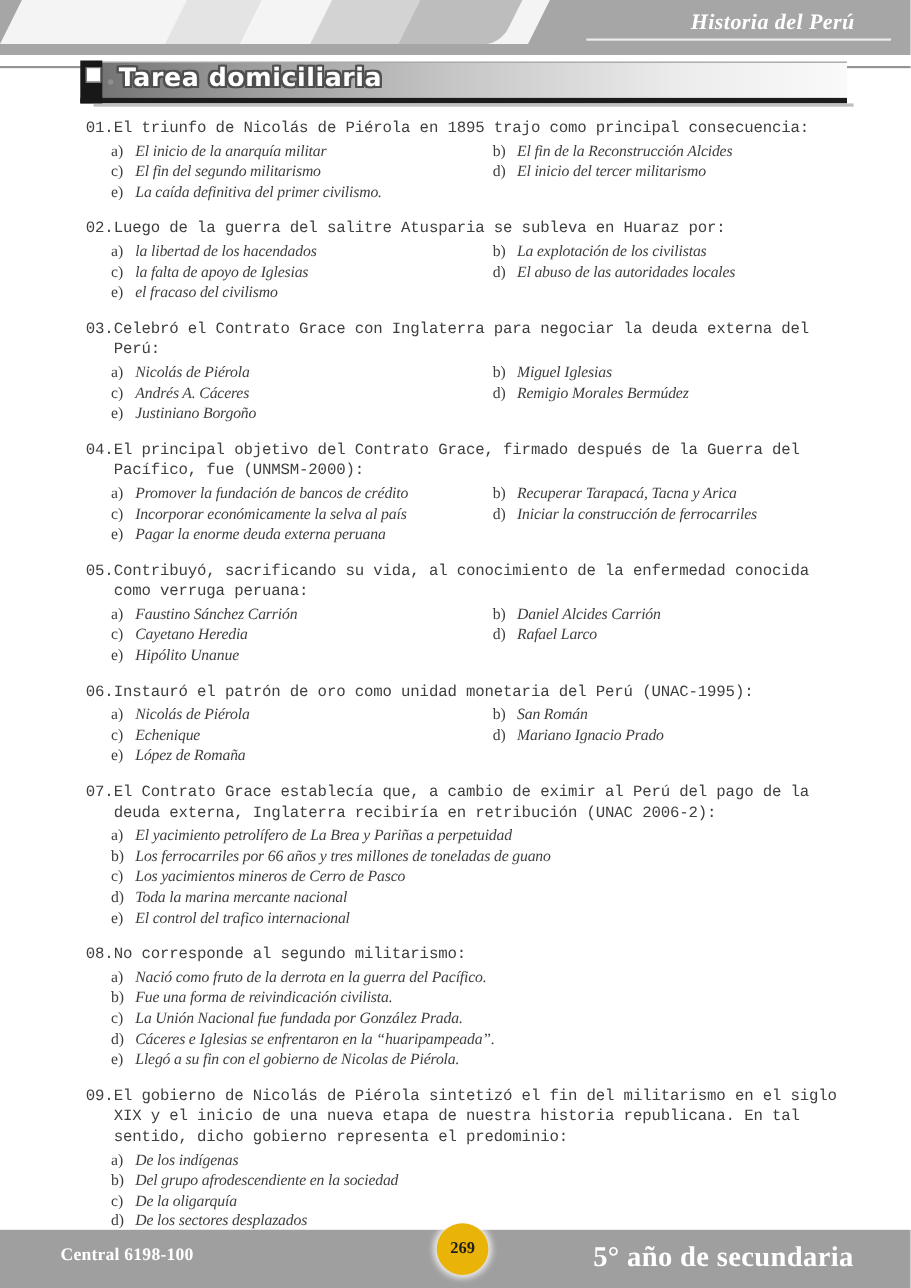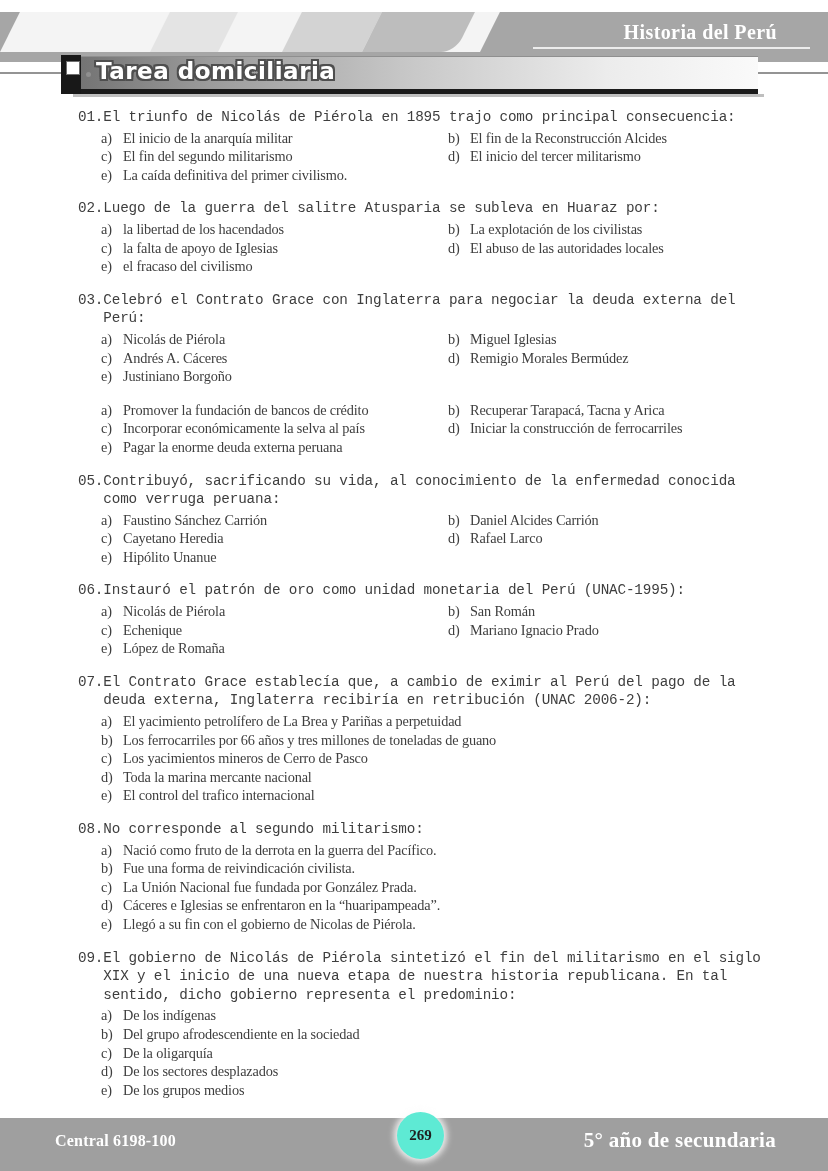--- a/index.html
+++ b/index.html
@@ -2,36 +2,36 @@
 <html><head>
 <meta charset="utf-8">
 <style>
   html,body { margin:0; padding:0; background:#ffffff; }
   .page {
     position:relative; width:828px; height:1171px; background:#ffffff;
     font-family:"Liberation Serif", serif; color:#3e3e3e; overflow:hidden;
   }
 
   
-  .top-banner { position:absolute; top:12px; left:0; width:828px; height:62px; }
+  .top-banner { position:absolute; top:0; left:0; width:828px; height:62px;font-style:italic; }
   .hdr-base { position:absolute; left:0; top:0; width:828px; height:50px; background:#a6a6a6; }
   .hdr-bottom-edge { position:absolute; left:0; bottom:0; width:828px; height:2px; background:#949494; }
   .hband { position:absolute; top:0; height:40px; transform:skewX(-26.5deg); transform-origin:0 100%; }
   .hb1 { left:0;   width:480px; background:#f4f4f4; }
   .hb2 { left:150px; width:68px; background:#e4e4e4; }
   .hb3 { left:282px; width:80px; background:#d3d3d3; }
   .hb4 { left:362px; width:93px; background:#bdbdbd; border-bottom-right-radius:14px; }
   .hdr-subject {
     position:absolute; top:9px; right:51px; font-size:20px; font-weight:bold;
     color:#ffffff; letter-spacing:0.4px; font-family:"Liberation Serif", serif;
   }
   .hdr-underline { position:absolute; top:35px; right:18px; width:277px; height:2px; background:#ececec; }
 
   
-  .banner { position:absolute; left:61px; top:55px; width:697px; height:44px; }
+  .banner { position:absolute; left:73px; top:55px; width:697px; height:44px; }
   .banner-grad {
     position:absolute; left:10px; top:1px; width:687px; height:33px;
     background:linear-gradient(to right,#717171 0%,#9b9b9b 20%,#c6c6c6 48%,#ececec 78%,#fafafa 100%);
     border-top:1px solid #8f8f8f;
   }
   .banner-underline { position:absolute; left:0; top:34px; width:697px; height:5px; background:#1b1b1b; }
   .banner-shadow { position:absolute; left:12px; top:39px; width:691px; height:3px; background:#bfbfbf; }
   .banner-black { position:absolute; left:0; top:0; width:20px; height:39px; background:#181818; }
   .banner-square { position:absolute; left:5px; top:6px; width:12px; height:12px; background:#ffffff; border:1px solid #6e6e6e; }
   .banner-dot { position:absolute; left:25px; top:17px; width:5px; height:5px; border-radius:50%; background:#8f8f8f; }
@@ -48,32 +48,32 @@
   
   .content { position:absolute; left:78px; top:108px; width:694px; }
   .question { margin-bottom:15px; }
   .q-head { display:flex; align-items:flex-start; margin-bottom:2px; font-size:14.3px; line-height:18.6px; letter-spacing:-0.15px;font-family:Liberation Mono, monospace; }
   .q-num { flex:0 0 23px; }
   .q-text { flex:1; }
   .options { margin-left:23px; display:grid; grid-template-columns:347px 1fr; }
   .question.one-col .options { grid-template-columns:1fr; }
   .option { display:flex; font-size:14.3px; line-height:18.6px; letter-spacing:-0.15px; }
   .opt-label { flex:0 0 22px; }
-  .opt-text { flex:1; padding-right:20px; }
+  .opt-text { flex:1; padding-right:20px;font-style:italic; }
 
   
   .footer { position:absolute; left:0; top:1118px; width:828px; height:64px; background:#9f9f9f; }
   .footer-left { position:absolute; left:55px; top:14px; font-size:16px; font-weight:bold; color:#ffffff; letter-spacing:0.2px; }
   .page-badge {
     position:absolute; left:397px; top:-6px; width:47px; height:47px; border-radius:50%;
-    background:#5eead4; box-shadow:0 0 6px 3px rgba(252,252,252,0.85);
+    background:#eab308; box-shadow:0 0 6px 3px rgba(252,252,252,0.85);
     display:flex; align-items:center; justify-content:center;
   }
   .page-badge span { font-size:15px; font-weight:bold; color:#1f1f1f; }
-  .footer-right { position:absolute; right:52px; top:10px; font-size:21px; font-weight:bold; color:#ffffff; letter-spacing:0.3px; }
+  .footer-right { position:absolute; right:52px; top:10px; font-size:26px; font-weight:bold; color:#ffffff; letter-spacing:0.3px; }
 </style>
 </head>
 <body>
 
 <div class="page">
 
   <div class="top-banner">
     <div class="hdr-base"></div>
     <div class="hband hb1"></div>
     <div class="hband hb2"></div>
@@ -173,20 +173,24 @@
     <span class="opt-label">d)</span>
     <span class="opt-text">Remigio Morales Bermúdez</span>
   </div>
           <div class="option">
     <span class="opt-label">e)</span>
     <span class="opt-text">Justiniano Borgoño</span>
   </div>
         </div>
   </div>
       <div class="question">
+    <div class="q-head">
+      <span class="q-num">04.</span>
+      <span class="q-text">El principal objetivo del Contrato Grace, firmado después de la Guerra del Pacífico, fue (UNMSM-2000):</span>
+    </div>
     <div class="options">
           <div class="option">
     <span class="opt-label">a)</span>
     <span class="opt-text">Promover la fundación de bancos de crédito</span>
   </div>
           <div class="option">
     <span class="opt-label">b)</span>
     <span class="opt-text">Recuperar Tarapacá, Tacna y Arica</span>
   </div>
           <div class="option">

